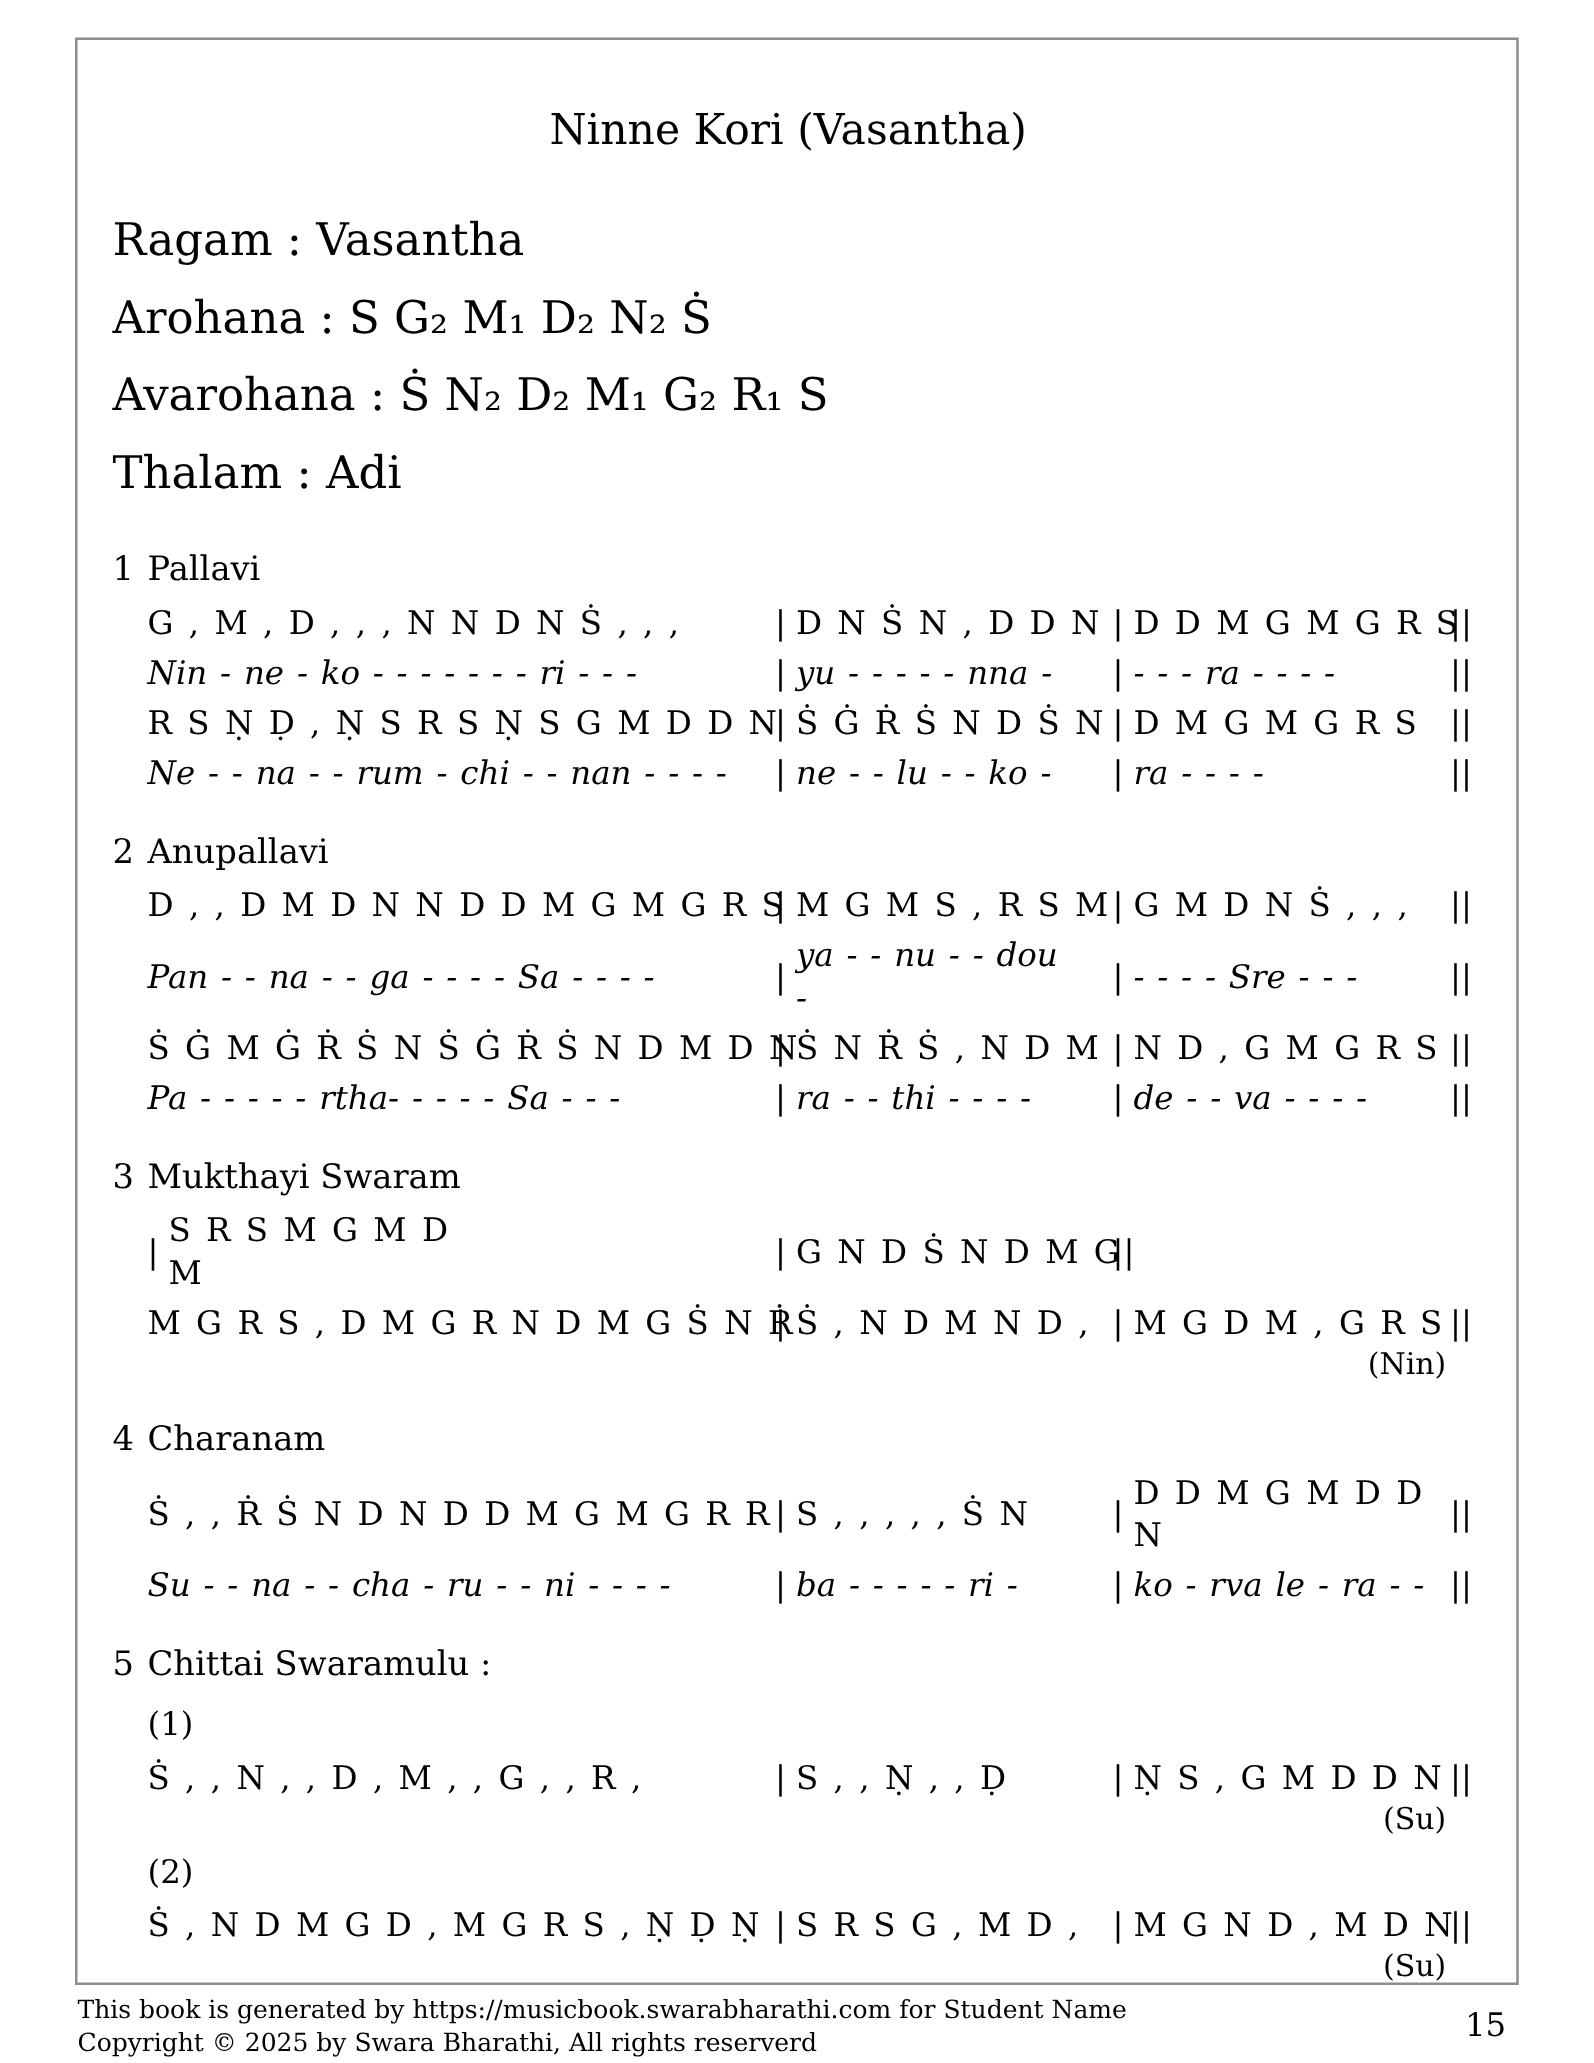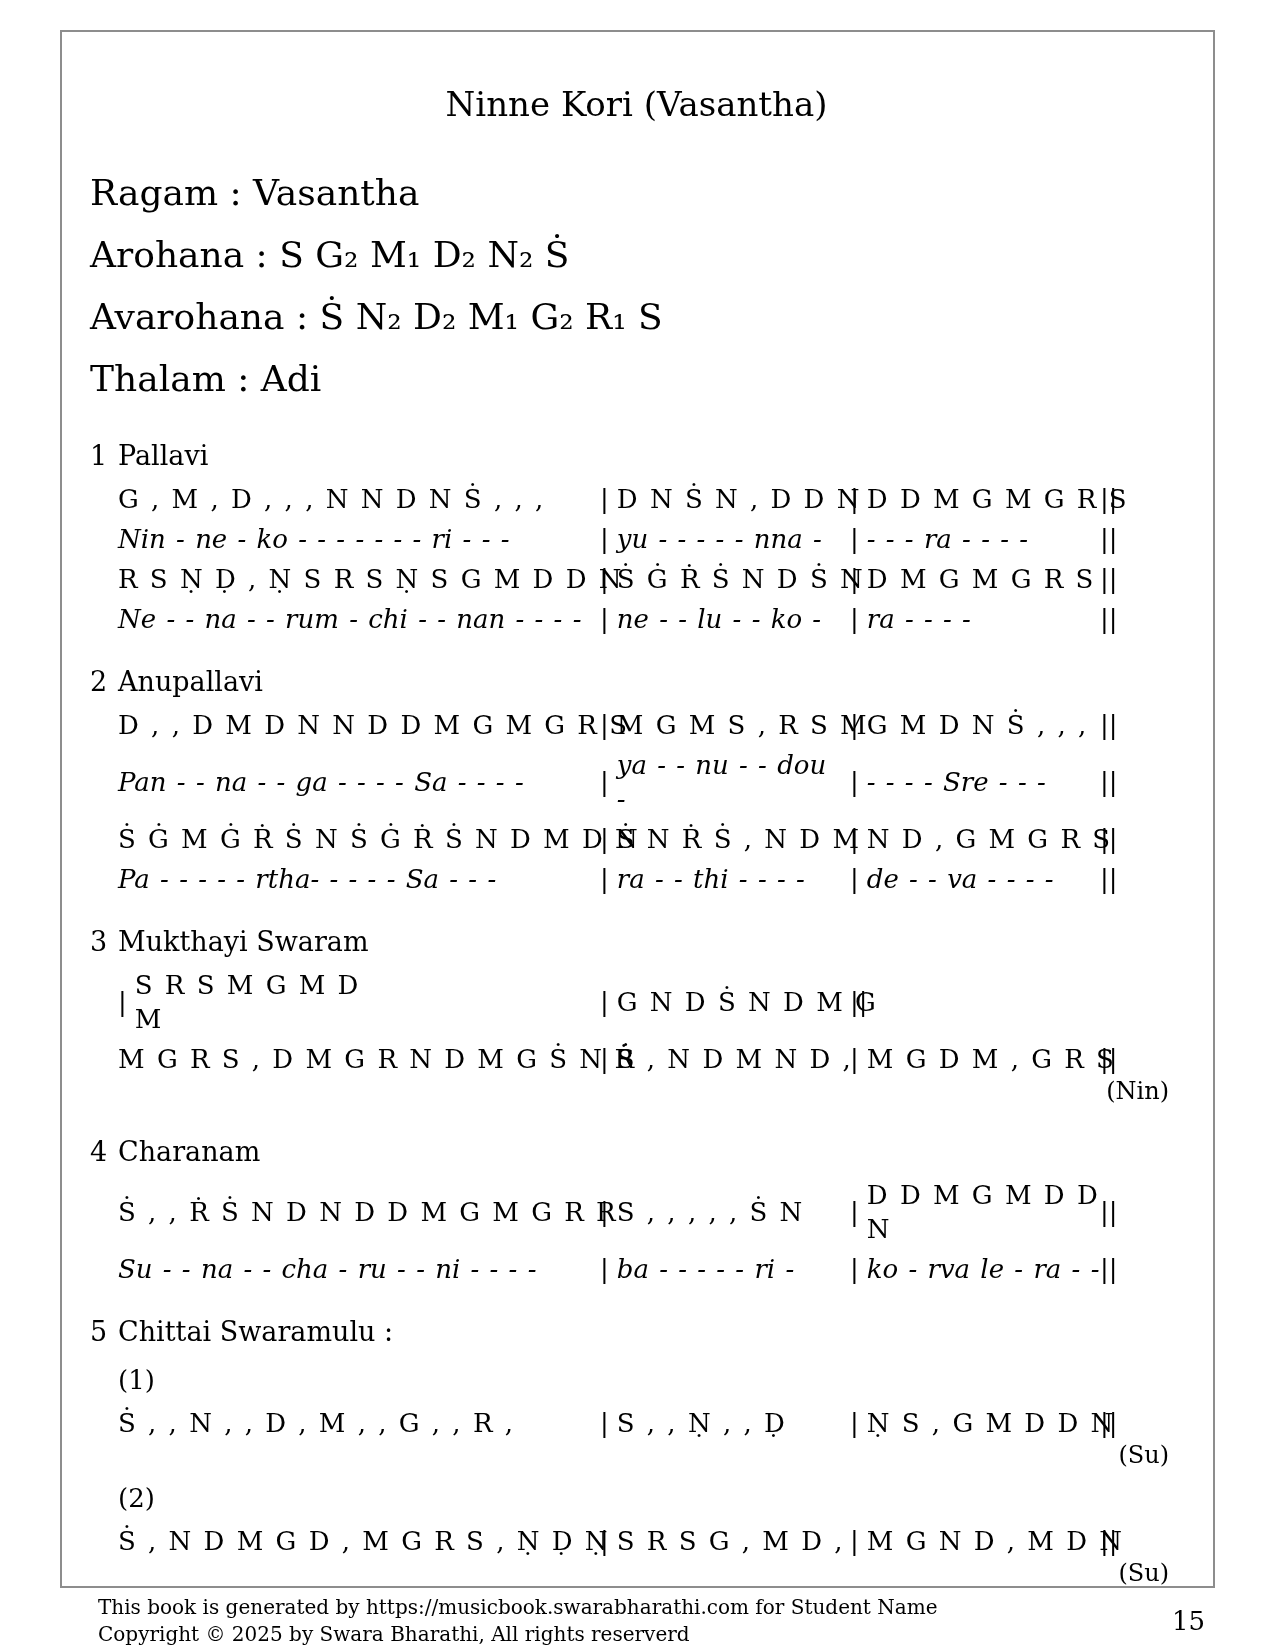--- a/index.html
+++ b/index.html
@@ -6,44 +6,45 @@
   body {
     width:1275px; height:1650px; background:#ffffff; color:#000;
     font-family:"DejaVu Serif", serif; position:relative; overflow:hidden;
   }
   .page-border {
     position:absolute; left:60px; top:30px; width:1155px; height:1558px;
     border:2px solid #8d8d8d; box-sizing:border-box; background:#fff;
   }
   .content {
     position:absolute; left:60px; top:30px; width:1155px; height:1558px;
-    box-sizing:border-box; padding:28px 32px 0 30px; overflow:hidden;
+    box-sizing:border-box; padding:28px 44px 0 30px; overflow:hidden;
   }
   .title { text-align:center; font-size:34px; font-weight:normal; margin:24px 0 0 0; line-height:44px; }
   .meta { margin-top:36px; }
   .meta-line { font-size:36px; line-height:62px; white-space:pre; }
   .sections { margin-top:24px; }
   .section { margin-top:26px; }
   .section-header { display:flex; font-size:27px; line-height:40px; }
   .section-number { width:28px; flex:0 0 28px; }
   .subsection-label { margin-left:28px; font-size:26px; line-height:40px; margin-top:8px; }
   .music-row {
     display:grid; grid-template-columns:482px 250px 250px 60px;
     margin-left:28px; align-items:center; font-size:26px; line-height:34px;
     margin-top:6px;
+    gap:20px;
   }
   .music-row.swaram { word-spacing:4px; }
   .music-row.lyric  { word-spacing:2px;font-style:italic; }
   .cell { display:flex; align-items:center; }
   .cell-text { white-space:pre; }
   .bar { margin-right:8px; word-spacing:0; }
   .endbar { word-spacing:0; }
   .tail { text-align:right; font-size:24px; line-height:30px; padding-right:14px; }
   .footer { position:absolute; left:62px; top:1594px; width:1151px; font-size:20px; line-height:27px; }
-  .footer-text { float:left;margin-left:36px; }
+  .footer-text { float:left; }
   .page-num { position:absolute; right:8px; top:14px; font-size:26px; }
 </style>
 </head>
 <body>
 
 <div class="page-border"></div>
 
 <div class="content">
   <h1 class="title">Ninne Kori (Vasantha)</h1>
   <div class="meta">

